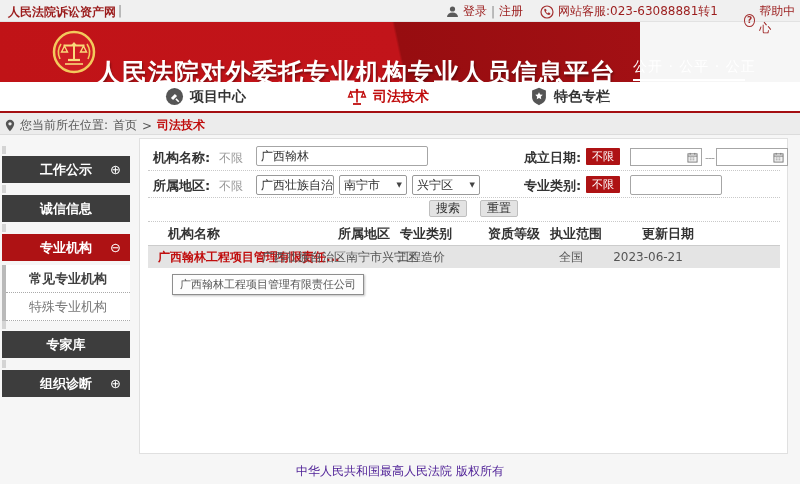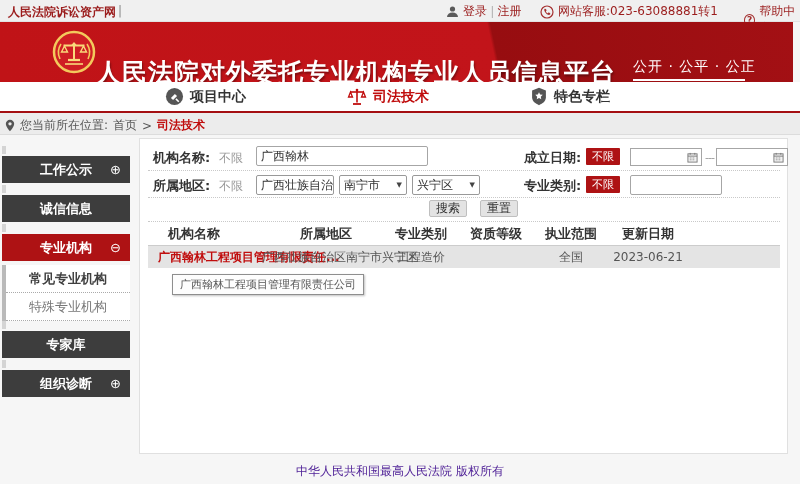--- a/index.html
+++ b/index.html
@@ -8,21 +8,21 @@
 
   
   .topbar { position:absolute; top:0; left:0; width:800px; height:22px; background:#f0f0f0; border-bottom:1px solid #e2e2e2; font-size:12px; color:#9b1d1d; }
   .topbar .site { position:absolute; left:8px; top:4px; font-weight:bold; cursor:pointer; }
   .topbar .sep  { position:absolute; top:4px; color:#888; }
   .topbar .grp  { position:absolute; top:3px; display:flex; align-items:center; gap:4px; }
   .tb-txt { cursor:pointer; }
   .help-circ { display:inline-block; width:13px; height:13px; border:1px solid #a43030; border-radius:50%; font-size:9px; line-height:11px; text-align:center; color:#a43030; font-weight:bold; }
 
   
-  .hdr { position:absolute; top:22px; left:0; width:793px; height:60px;
+  .hdr { position:absolute; top:22px; left:0; width:640px; height:60px;
          background:linear-gradient(78deg,#c01317 0%,#c2141a 62%,#970d10 62.4%,#a31014 100%); }
   .hdr .emblem { position:absolute; left:52px; top:8px; }
   .hdr .title { position:absolute; left:96px; top:34px; color:#fff; font-size:25px; font-weight:bold; letter-spacing:1px; text-shadow:1px 2px 2px rgba(0,0,0,.35); }
   .hdr .right { position:absolute; left:633px; top:36px; width:112px; color:#fff; text-align:left; }
   .hdr .slogan { font-size:14px; font-weight:normal; letter-spacing:1px; padding-bottom:3px; border-bottom:2px solid #fff; white-space:nowrap; }
   .hdr .url { font-size:12px; font-weight:bold; margin-top:2px; letter-spacing:.5px; white-space:nowrap; }
 
   
   .nav { position:absolute; top:82px; left:0; width:800px; height:31px; background:#fff; border-bottom:2px solid #a40f12; }
   .nav-item { position:absolute; top:0; height:29px; display:flex; align-items:center; gap:6px; font-size:14px; font-weight:bold; color:#333; cursor:pointer; }
@@ -53,21 +53,21 @@
   .any-red { position:absolute; width:34px; height:17px; background:#ae1214; color:#fff; font-size:11px; line-height:17px; text-align:center; border-radius:1px; cursor:pointer; }
   .txt-input { position:absolute; height:20px; border:1px solid #a6a6a6; border-radius:2px; font-size:12px; padding:0 4px; color:#333; background:#fff; }
   .fake-select { position:absolute; height:20px; border:1px solid #999; border-radius:2px; background:#fff; font-size:12px; color:#333; display:flex; align-items:center; padding:0 4px; cursor:pointer; overflow:hidden; white-space:nowrap; }
   .fake-select .caret { margin-left:auto; font-size:7px; color:#444; padding-left:3px; }
   .date-input { position:absolute; width:72px; height:18px; border:1px solid #a6a6a6; background:#fff; display:flex; align-items:center; justify-content:flex-end; padding:0 3px; cursor:text; }
   .dashes { position:absolute; font-size:11px; color:#999; letter-spacing:-1px; }
   .dotline { position:absolute; left:8px; width:632px; border-top:1px dotted #c9c9c9; }
   .btn { position:absolute; width:38px; height:17px; background:#e3e3e3; border:1px solid #bfbfbf; border-radius:2px; font-size:12px; color:#333; text-align:center; line-height:15px; cursor:pointer; font-family:inherit; }
 
   .t-head { position:absolute; left:18px; top:86px; width:536px; display:grid; grid-template-columns:104px 128px 62px 88px 62px 92px; }
-  .th { font-size:13px; font-weight:bold; color:#333; text-align:center; }
+  .th { font-size:13px; font-weight:bold; color:#333; text-align:right; }
   .th.first { text-align:left; padding-left:10px; }
   .t-headline { position:absolute; left:8px; top:106px; width:632px; border-top:1px solid #ccc; }
   .t-row { position:absolute; left:8px; top:107px; width:632px; height:22px; background:#e4e4e4; cursor:pointer; }
   .t-row .cells { position:absolute; left:10px; top:0; width:536px; height:22px; display:grid; grid-template-columns:104px 128px 62px 88px 62px 92px; align-items:center; }
   .td { font-size:12px; color:#555; text-align:center; white-space:nowrap; overflow:visible; }
   .td.name { color:#c00d0d; text-align:left; font-weight:bold; font-size:12px; }
   .td.region { text-align:left; }
 
   .tooltip { position:absolute; left:32px; top:135px; border:1px solid #8e8e8e; background:#fdfdfd; padding:2px 7px; font-size:11px; color:#555; box-shadow:1px 1px 2px rgba(0,0,0,.25); white-space:nowrap; }
 
@@ -75,21 +75,21 @@
   .footer { position:absolute; top:463px; left:0; width:800px; text-align:center; font-size:12px; color:#4c1d95; }
 
   svg { display:block; }
 </style>
 </head>
 <body>
 
 <div class="topbar">
   <span class="site">人民法院诉讼资产网</span>
   <span class="sep" style="left:118px;">|</span>
-  <div class="grp" style="left:446px;font-family:Liberation Serif, serif;">
+  <div class="grp" style="left:446px;">
     <span class="nav-ico">
       <svg width="13" height="13" viewBox="0 0 13 13">
           <circle cx="6.5" cy="4" r="2.6" fill="#5a5a5a"></circle>
           <path d="M1 12 a5.5 4.6 0 0 1 11 0 z" fill="#5a5a5a"></path>
         </svg>
     </span>
     <span class="tb-txt">登录</span>
     <span style="color:#888;">|</span>
     <span class="tb-txt">注册</span>
   </div>

